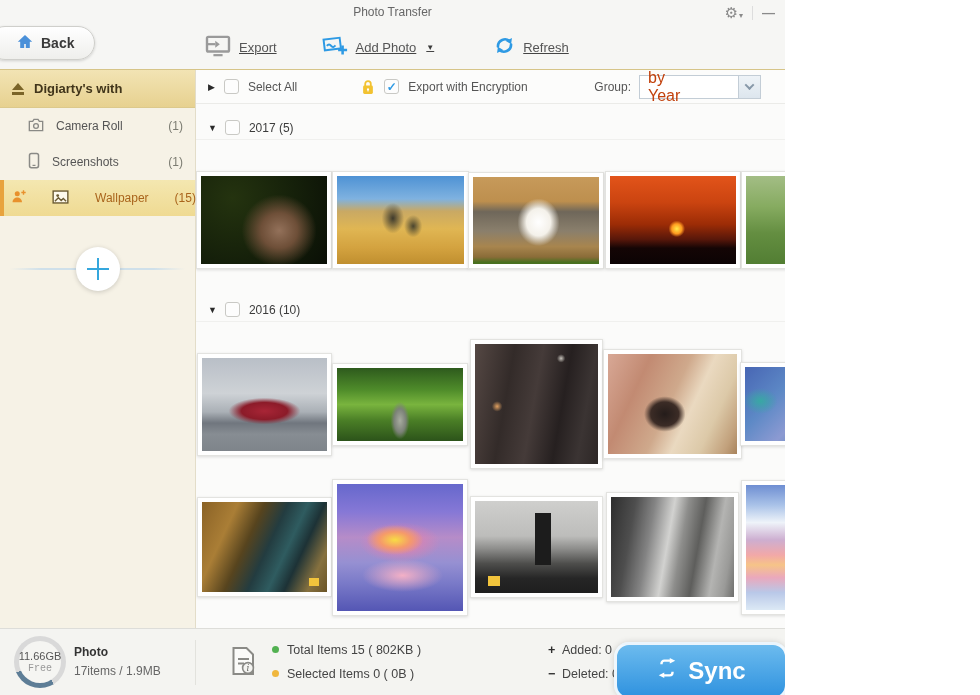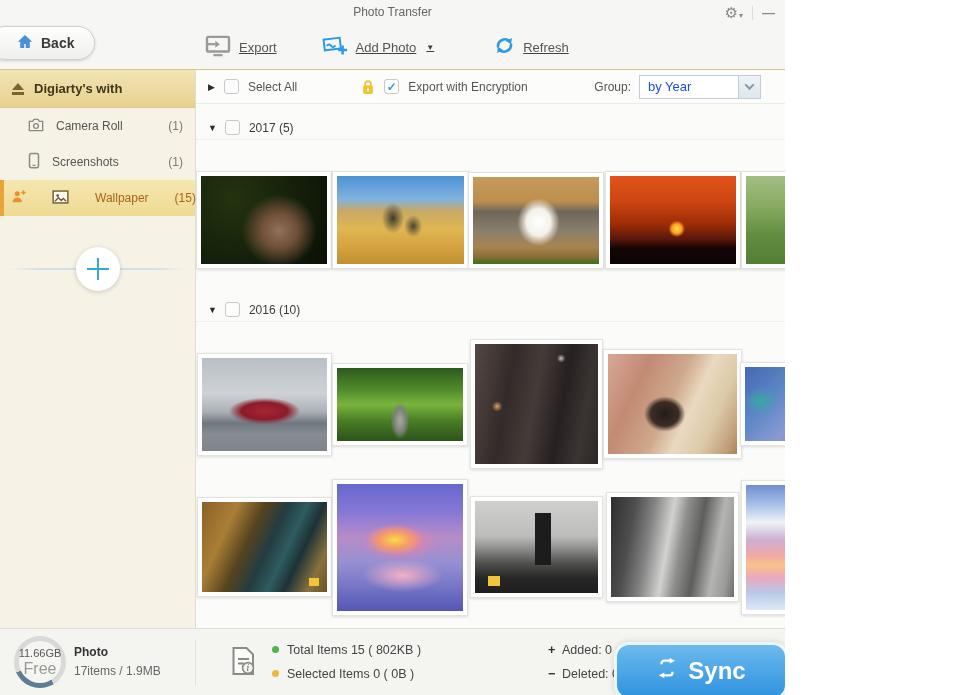--- a/index.html
+++ b/index.html
@@ -65,21 +65,21 @@
     display:flex; align-items:center; padding:0 14px 0 12px; font-size:12px; color:#555; }
   .tri-right { font-size:9px; color:#2a2a2a; margin-right:9px; }
   .tri-down { font-size:9px; color:#2a2a2a; margin-right:8px; }
   .cb { width:15px; height:15px; border:1px solid #c9c9c5; border-radius:3px; background:#fdfdfd;
     display:flex; align-items:center; justify-content:center; }
   .cb .mark { color:#2e9ae4; font-size:12px; font-weight:bold; line-height:1; }
   .filterbar .lbl { margin-left:9px; }
   .lock { margin-left:64px; margin-right:9px; display:flex; }
   .group-area { margin-left:auto; display:flex; align-items:center; }
   .group-lbl { margin-right:8px; color:#555; }
-  .select { width:122px; height:24px; background:#fff; border:1px solid #c3cdd6; display:flex; align-items:center; font-size:13px; color:#1d4ed8;gap:38px; }
+  .select { width:122px; height:24px; background:#fff; border:1px solid #c3cdd6; display:flex; align-items:center; font-size:16px; color:#c2410c;gap:38px; }
   .select .val { padding-left:8px; flex:1; }
   .select .dd { width:22px; height:22px; background:linear-gradient(#eef3f7,#dde6ee); border-left:1px solid #c3cdd6;
     display:flex; align-items:center; justify-content:center; }
   .chev { width:7px; height:7px; border-right:2px solid #8798a8; border-bottom:2px solid #8798a8;
     transform:rotate(45deg) translate(-1px,-1px); }
   .view-toggle { margin-left:36px; display:flex; border:1px solid #c6cfd8; border-radius:3px; overflow:hidden; }
   .vt-btn { width:32px; height:25px; display:flex; align-items:center; justify-content:center; background:#fff; }
   .vt-btn.small-grid { border-right:1px solid #d5dce2; }
   .vt-btn.big-grid { background:#eef1f4; }
   .dots9 { width:13px; height:13px; position:relative; }
@@ -103,21 +103,21 @@
   .ph { display:block; }
 
   
   .statusbar { height:67px; border-top:1px solid #ddddd9; background:#f4f4f1; position:relative; }
   .gauge { position:absolute; left:14px; top:7px; width:52px; height:52px; border-radius:50%;
     background:conic-gradient(#d9d9d9 0 148deg, #5d7d96 148deg 246deg, #d9d9d9 246deg);
     display:flex; align-items:center; justify-content:center; }
   .gauge-inner { width:42px; height:42px; border-radius:50%; background:#f5f5f2;
     display:flex; flex-direction:column; align-items:center; justify-content:center; }
   .gauge-val { font-size:11px; color:#555; }
-  .gauge-free { font-size:16px; color:#999; margin-top:1px; }
+  .gauge-free { font-size:10px; color:#999; margin-top:1px;font-family:Liberation Mono, monospace; }
   .media-info { position:absolute; left:74px; top:16px; font-size:12px; }
   .media-type { font-weight:bold; color:#333; }
   .media-summary { color:#666; margin-top:5px; }
   .sb-vdiv { position:absolute; left:195px; top:11px; width:1px; height:45px; background:#e2e2dd; }
   .doc-icon { position:absolute; left:231px; top:17px; }
   .stat-lines { position:absolute; left:272px; top:12px; font-size:12.5px; color:#444; }
   .stat-line { display:flex; align-items:center; height:17px; margin-bottom:7px; }
   .bullet { width:7px; height:7px; border-radius:50%; margin-right:8px; }
   .bullet.green { background:#52b151; }
   .bullet.yellow { background:#f0b73e; }

